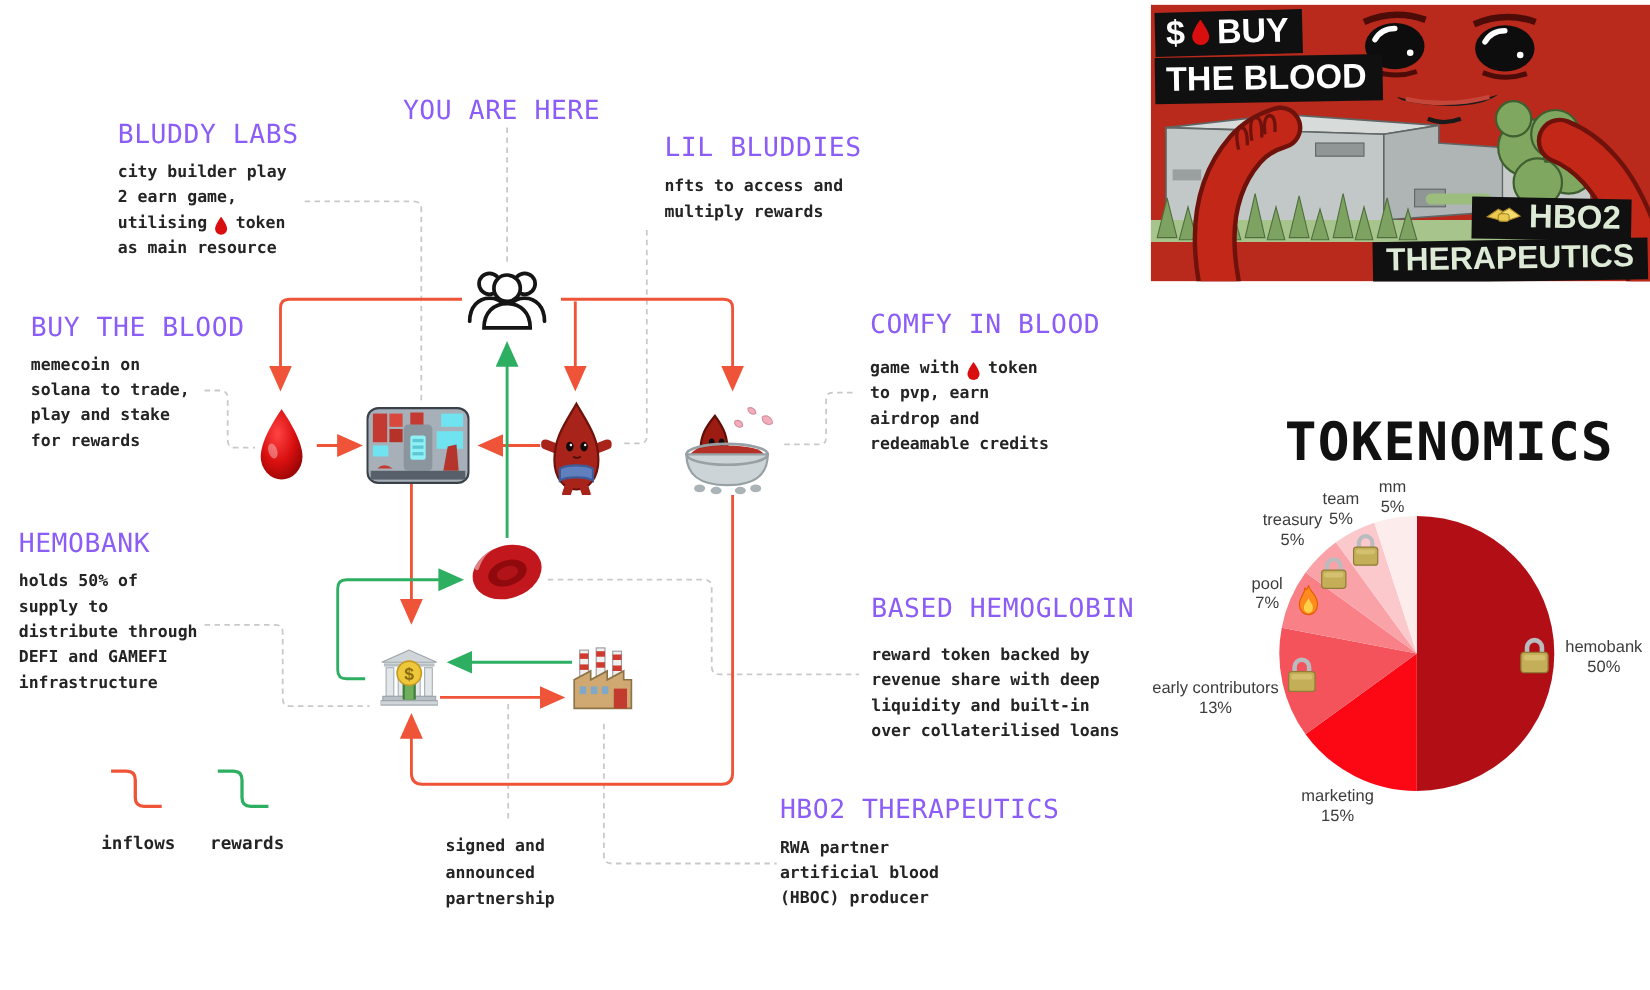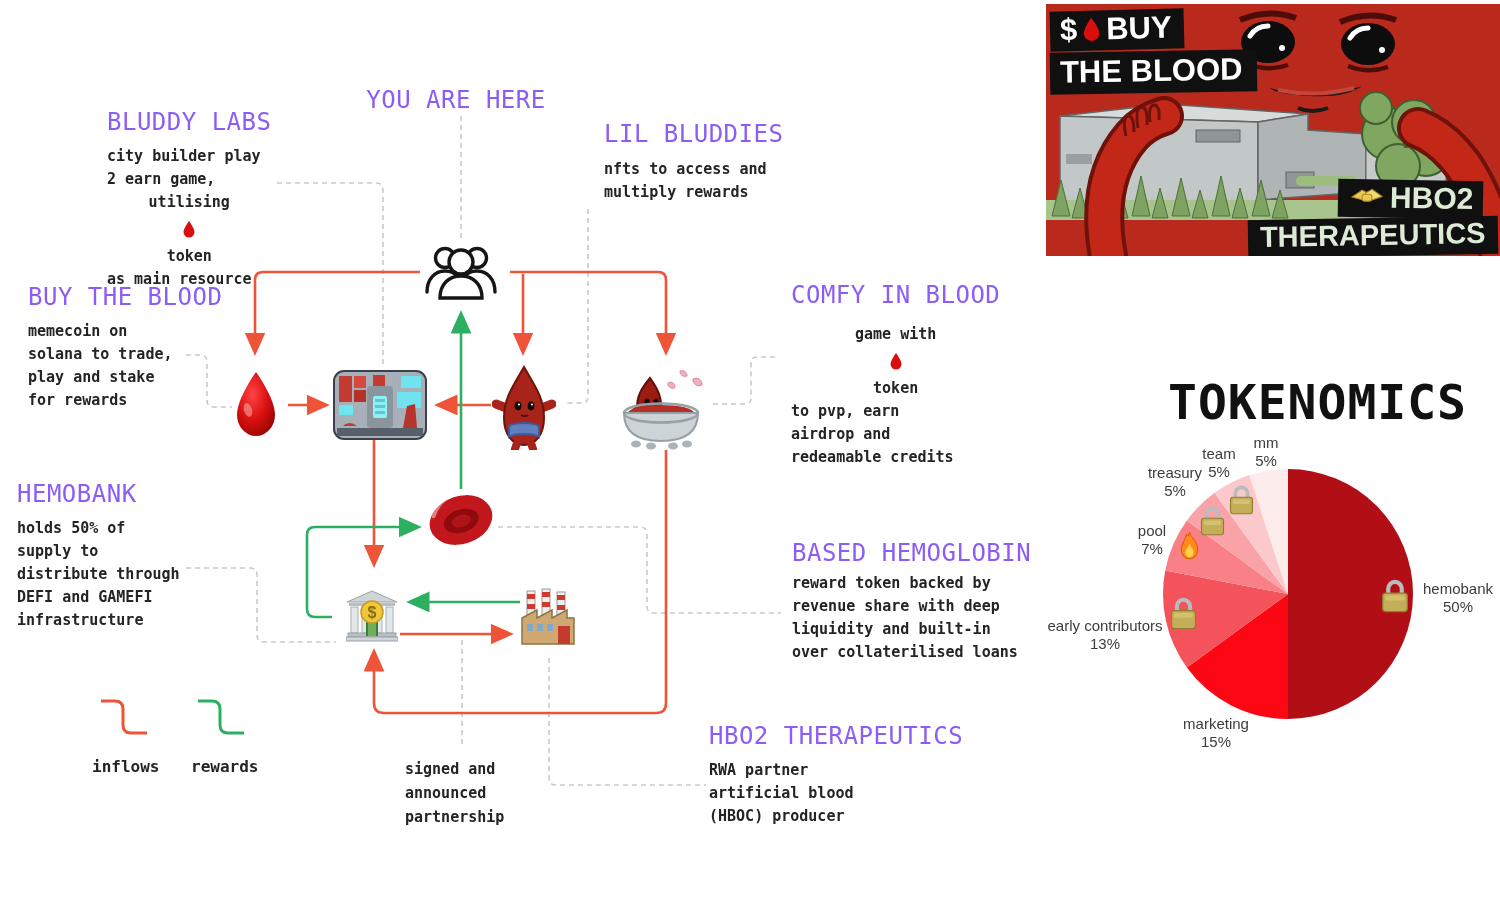--- a/index.html
+++ b/index.html
@@ -2,21 +2,21 @@
 <html><head>
 <meta charset="utf-8">
 <style>
   html,body{margin:0;padding:0;background:#fff;}
   .stage{position:relative;width:1500px;height:900px;background:#fff;overflow:hidden;
          font-family:"DejaVu Sans Mono","Liberation Mono",monospace;color:#1c1c1c;}
   .abs{position:absolute;}
   
   .node-title{font-weight:normal;font-size:24px;letter-spacing:.5px;color:#8b5cf6;white-space:nowrap;}
   .node-body{font-size:15px;font-weight:600;line-height:23px;color:#242424;white-space:nowrap;}
-  .tline{display:flex;align-items:center;gap:7px;flex-direction:column;}
+  .tline{display:flex;align-items:flex-end;gap:7px;}
   .drop-ico{display:inline-flex;width:12px;height:17px;}
   .center{text-align:center;}
   
   .legend-label{font-size:16px;font-weight:700;color:#242424;}
   
   .banner{left:1046px;top:4px;width:454px;height:252px;overflow:hidden;}
   .bbox{position:absolute;background:#101010;color:#fff;font-family:"Liberation Sans",sans-serif;
         font-weight:bold;white-space:nowrap;display:flex;align-items:center;gap:6px;}
   .b1{left:4px;top:6px;font-size:31px;padding:1px 12px 3px 10px;transform:rotate(-1.5deg);}
   .b2{left:4px;top:47px;font-size:31px;padding:2px 14px 4px 10px;transform:rotate(-1deg);}
@@ -278,21 +278,21 @@
       <div>holds 50% of</div>
       <div>supply to</div>
       <div>distribute through</div>
       <div>DEFI and GAMEFI</div>
       <div>infrastructure</div>
     </div>
   </div>
 
   <div class="abs" style="left:792px;top:539px">
     <div class="node-title">BASED HEMOGLOBIN</div>
-    <div class="node-body" style="margin-top:5px">
+    <div class="node-body" style="margin-top:17px">
       <div>reward token backed by</div>
       <div>revenue share with deep</div>
       <div>liquidity and built-in</div>
       <div>over collaterilised loans</div>
     </div>
   </div>
 
   <div class="abs" style="left:709px;top:722px">
     <div class="node-title">HBO2 THERAPEUTICS</div>
     <div class="node-body" style="margin-top:9px">

